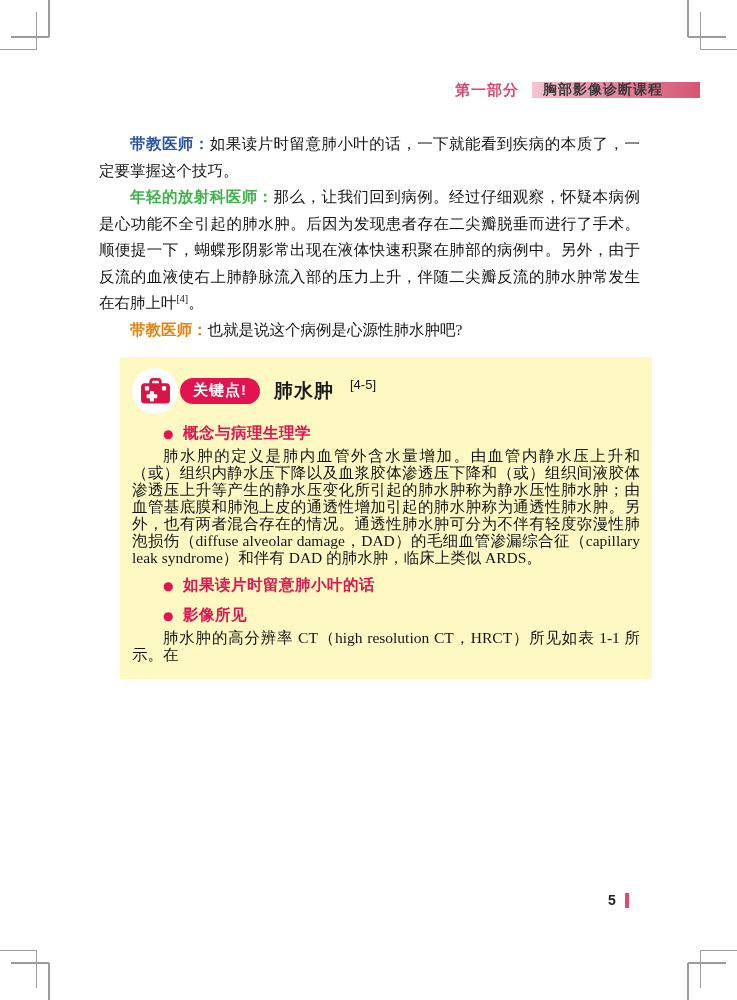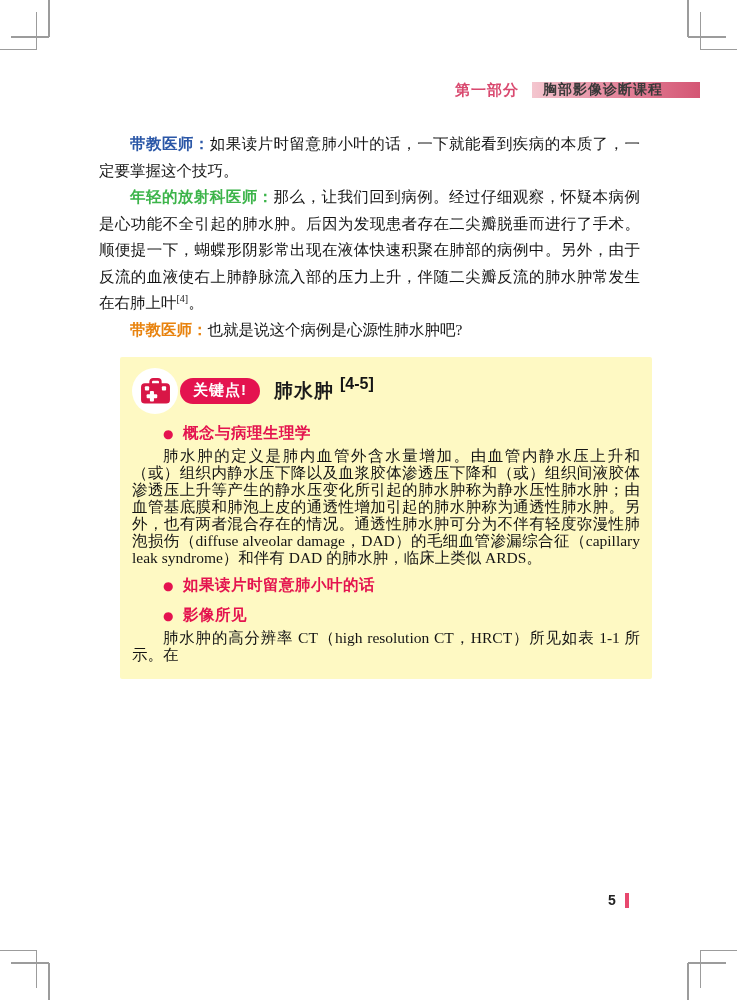--- a/index.html
+++ b/index.html
@@ -68,21 +68,21 @@
   }
   .kp-badge{
     background:#e4134f; color:#ffffff; font-weight:bold; font-size:15px;
     font-family:"Liberation Sans", sans-serif;
     padding:3px 13px 4px 13px; border-radius:14px; margin-left:2px; letter-spacing:1px;
   }
   .kp-title{
     font-size:19px; font-weight:bold; color:#1a1a1a; margin-left:14px;
     font-family:"Liberation Sans", sans-serif; letter-spacing:1px;
   }
-  .kp-title-sup{font-size:16px; font-weight:bold; font-family:"Liberation Sans", sans-serif; position:relative; top:-7px; left:6px;}
+  .kp-title-sup{font-size:13px; font-weight:normal; font-family:"Liberation Sans", sans-serif; position:relative; top:-7px; left:16px;}
   .kp-heading{
     color:#e4134f; font-weight:bold; font-size:15.5px;
     font-family:"Liberation Sans", sans-serif;
     margin:9px 0 3px 2em; display:flex; align-items:center; letter-spacing:0.5px;
   }
   .kp-heading .bullet{font-size:12px; margin-right:9px; font-family:"DejaVu Sans", sans-serif;}
   .kp-para{
     margin:0; text-indent:2em; font-size:15.5px; line-height:17px;
     text-align:justify; color:#141414;
   }

